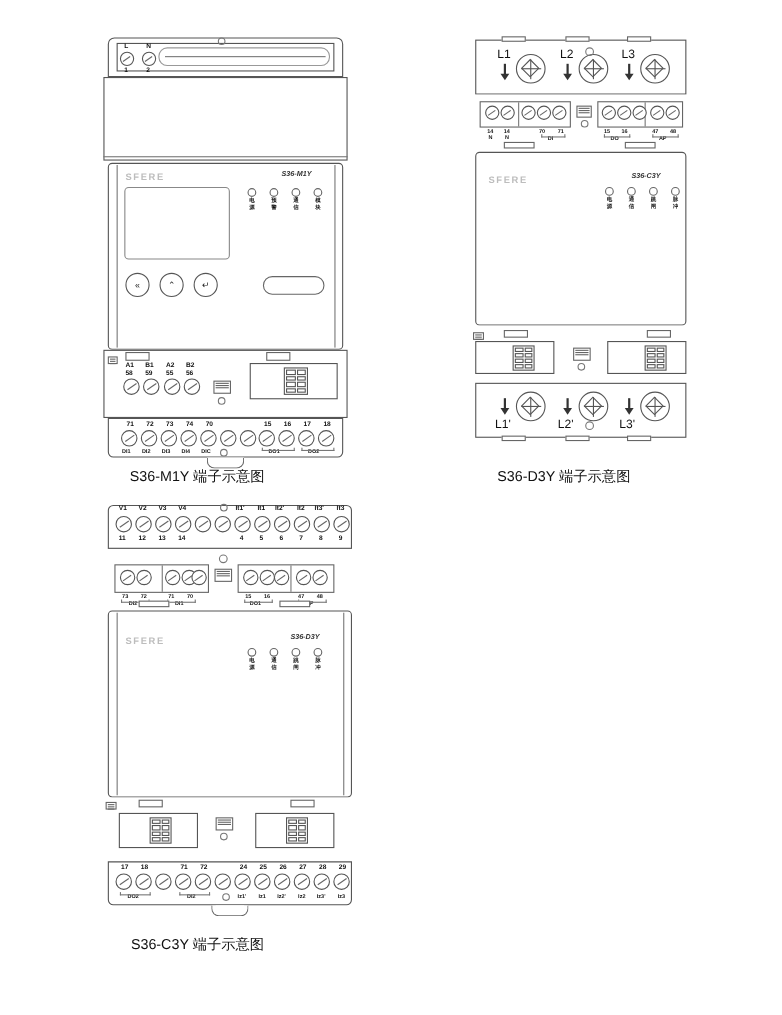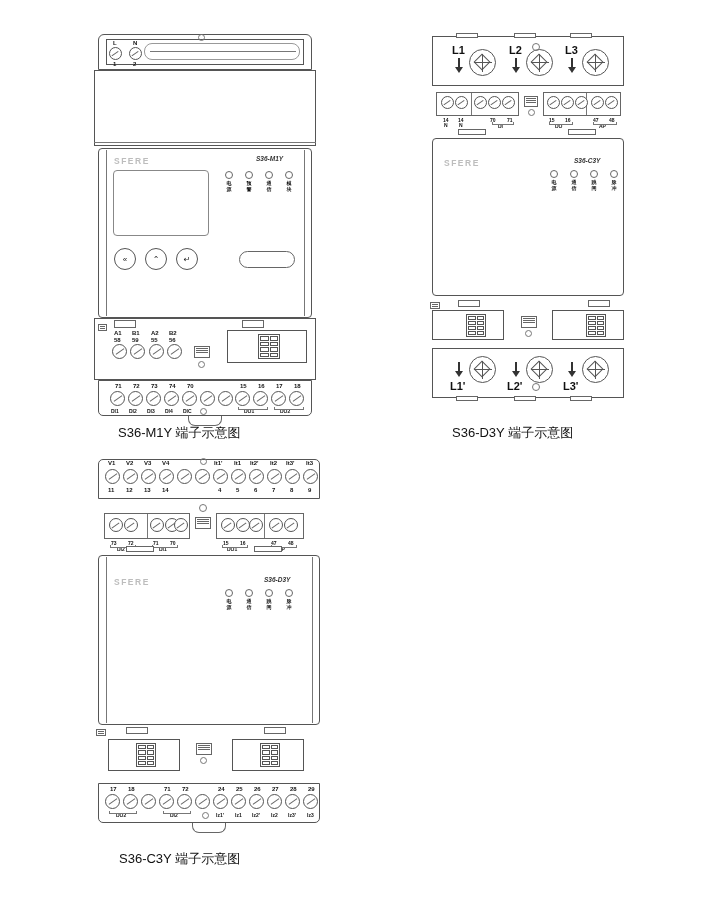--- a/index.html
+++ b/index.html
@@ -26,21 +26,21 @@
   .ct:after{top:50%;left:14%;height:1px;width:72%;margin-top:-0.5px;}
   .ctd{position:absolute;border:1px solid #555;transform:rotate(45deg);box-sizing:border-box;}
   .arrow{position:absolute;width:9px;height:16px;}
   .arrow:before{content:"";position:absolute;left:3px;top:0;width:1.5px;height:10px;background:#333;}
   .arrow:after{content:"";position:absolute;left:0px;top:9px;width:0;height:0;
      border-left:4px solid transparent;border-right:4px solid transparent;border-top:6px solid #333;}
 
   .lbl{position:absolute;font-size:5.5px;line-height:6px;white-space:nowrap;color:#111;font-weight:bold;}
   .lbl.s{font-size:5px;}
   .lbl.n{font-weight:bold;font-size:6px;}
-  .bigL{position:absolute;font-size:11px;font-weight:bold;color:#111;text-align:right;}
+  .bigL{position:absolute;font-size:11px;font-weight:normal;color:#111;text-align:right;}
   .brand{position:absolute;font-size:8.5px;font-weight:bold;letter-spacing:1.5px;color:#bdbdbd;}
   .model{position:absolute;font-size:6.5px;font-weight:bold;font-style:italic;color:#333;}
 
   
   .led{position:absolute;width:8px;height:8px;border:1px solid #666;border-radius:50%;box-sizing:border-box;}
   .ledtxt{position:absolute;font-size:5px;line-height:5.5px;width:10px;text-align:center;color:#111;font-weight:bold;}
 
   
   .lcd{position:absolute;border:1px solid #888;border-radius:4px;box-sizing:border-box;}
   .btn{position:absolute;border:1px solid #555;border-radius:50%;box-sizing:border-box;

